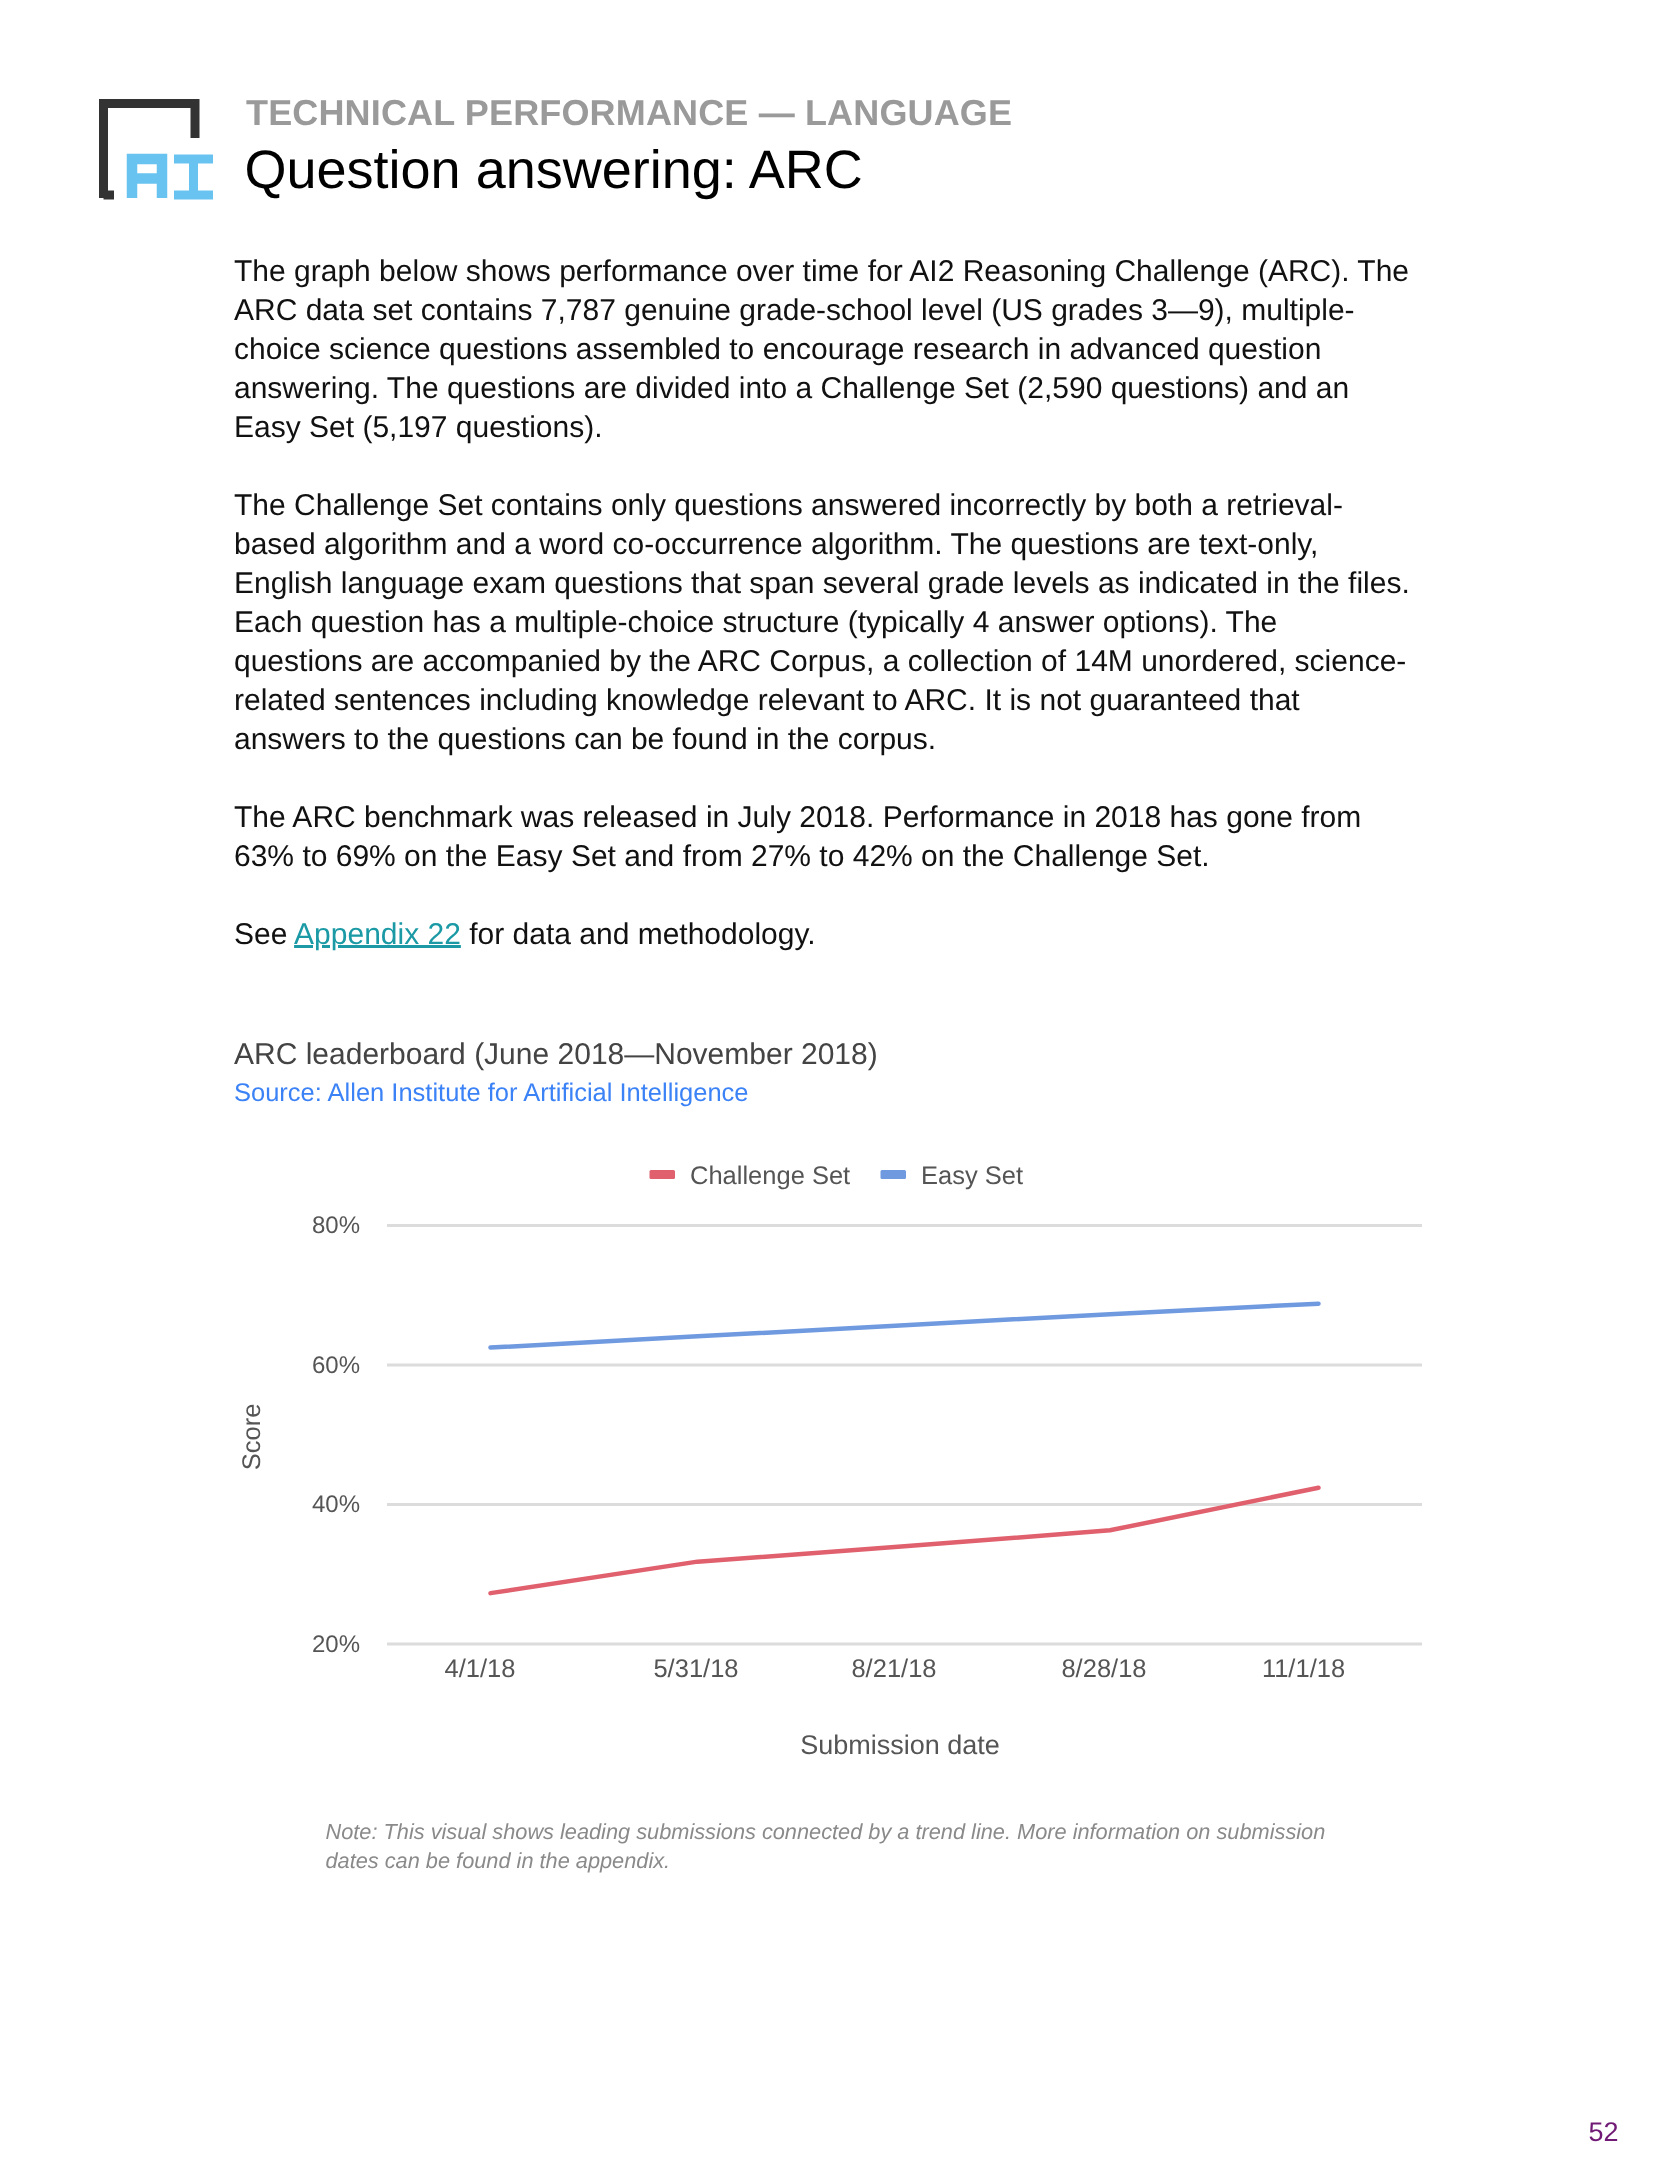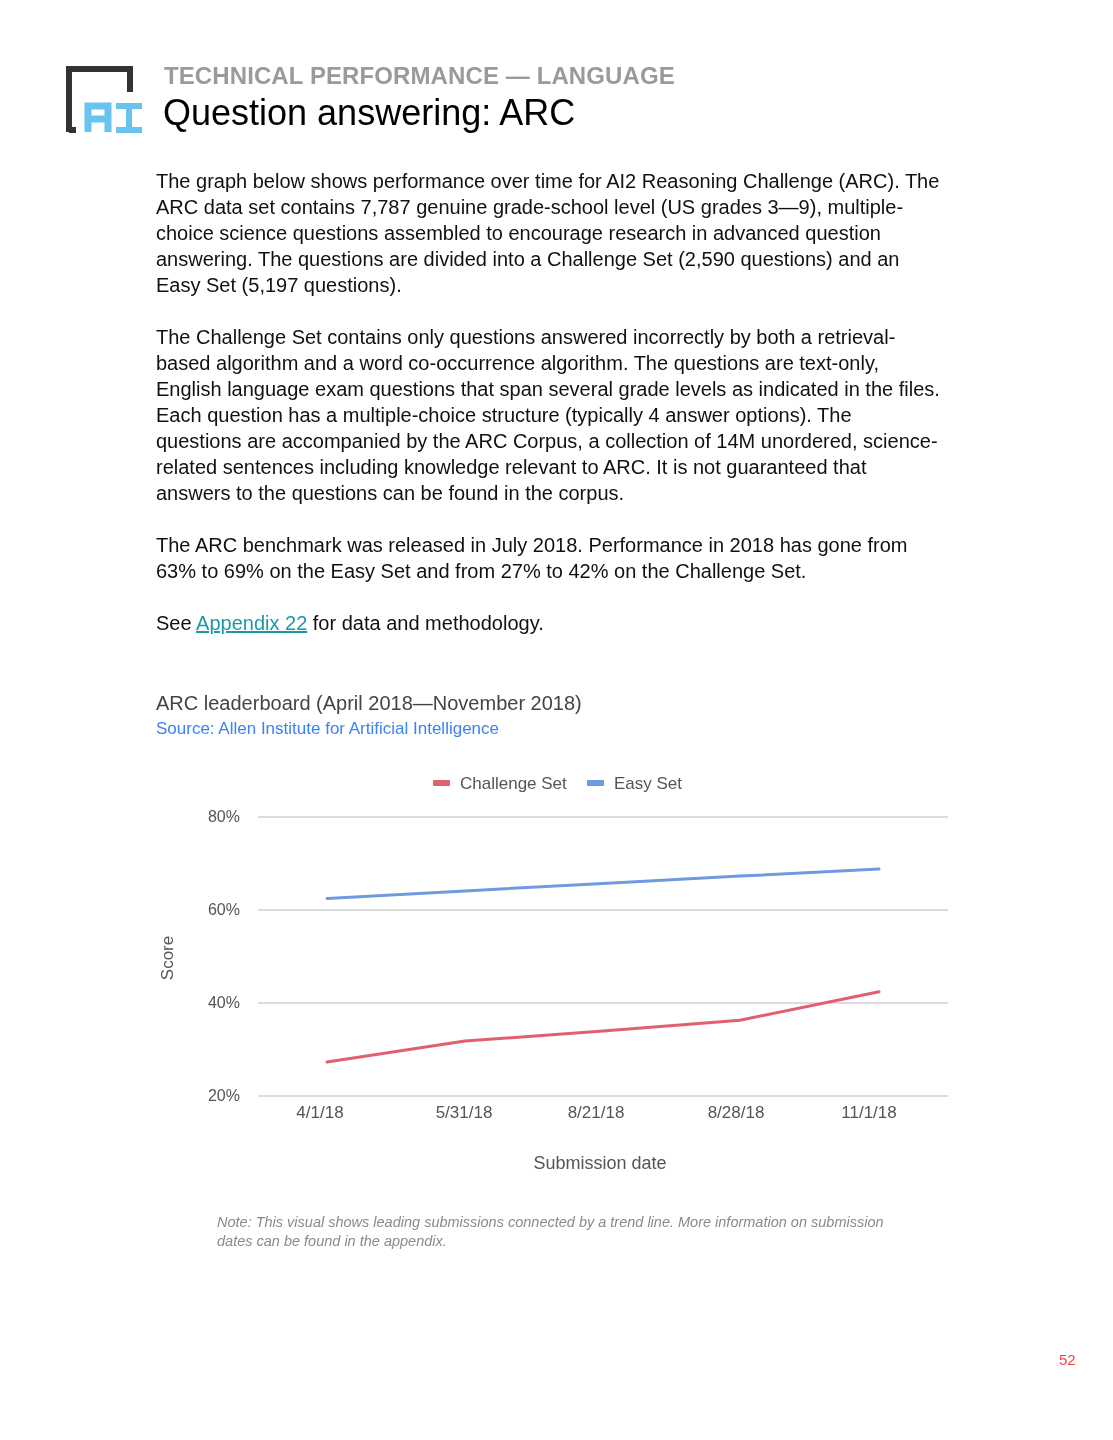--- a/index.html
+++ b/index.html
@@ -10,21 +10,21 @@
             color: #9a9a9a; letter-spacing: 0.1px; }
   .title { position: absolute; left: 163px; top: 92px; font-size: 36px; font-weight: normal; color: #000000; }
   .body-text { position: absolute; left: 156px; top: 168px; width: 800px; font-size: 20px; line-height: 26px; color: #111; }
   .body-text p { margin: 0 16px 26px 0; }
   .link { color: #1b9aa5; text-decoration: underline; cursor: pointer; }
   .chart-title { position: absolute; left: 156px; top: 692px; font-size: 20px; color: #444; }
   .chart-source { position: absolute; left: 156px; top: 719px; font-size: 17px; color: #3b82f6; }
   svg.chart { position: absolute; left: 0; top: 760px; }
   .note { position: absolute; left: 217px; top: 1213px; width: 700px; font-size: 14.5px; line-height: 19px;
           color: #8a8a8a; font-style: italic; }
-  .page-num { position: absolute; left: 1059px; top: 1351px; font-size: 15px; color: #ef4444; }
+  .page-num { position: absolute; left: 1059px; top: 1411px; font-size: 18px; color: #701a75; }
 </style>
 </head>
 <body>
 
 <svg class="logo" viewBox="0 0 80 72" width="80" height="72">
   <path d="M5 68 L5 5 L66 5 L66 28" fill="none" stroke="#333" stroke-width="6" stroke-linejoin="miter"></path>
   <path d="M12 68 L12 10" fill="none" stroke="#333" stroke-width="0"></path>
 
   <path d="M24 68 L24 42 L44 42 L44 68 M24 55 L44 55" fill="none" stroke="#69c3f0" stroke-width="7"></path>
 
@@ -35,21 +35,21 @@
 <div class="kicker">TECHNICAL PERFORMANCE — LANGUAGE</div>
 <div class="title">Question answering: ARC</div>
 
 <div class="body-text">
   <p>The graph below shows performance over time for AI2 Reasoning Challenge (ARC). The ARC data set contains 7,787 genuine grade-school level (US grades 3—9), multiple-choice science questions assembled to encourage research in advanced question answering. The questions are divided into a Challenge Set (2,590 questions) and an Easy Set (5,197 questions).</p>
   <p>The Challenge Set contains only questions answered incorrectly by both a retrieval-based algorithm and a word co-occurrence algorithm. The questions are text-only, English language exam questions that span several grade levels as indicated in the files. Each question has a multiple-choice structure (typically 4 answer options). The questions are accompanied by the ARC Corpus, a collection of 14M unordered, science-related sentences including knowledge relevant to ARC. It is not guaranteed that answers to the questions can be found in the corpus.</p>
   <p>The ARC benchmark was released in July 2018. Performance in 2018 has gone from 63% to 69% on the Easy Set and from 27% to 42% on the Challenge Set.</p>
   <p><span>See </span><span class="link">Appendix 22</span><span> for data and methodology.</span></p>
 </div>
 
-<div class="chart-title">ARC leaderboard (April 2018—November 2018)</div>
+<div class="chart-title">ARC leaderboard (June 2018—November 2018)</div>
 <div class="chart-source">Source: Allen Institute for Artificial Intelligence</div>
 
 <svg class="chart" id="chart" width="1113" height="440" viewBox="0 0 1113 440">
   <g id="legend">
       <rect x="433" y="20" width="17" height="6" rx="1" fill="#e0606e"></rect>
       <text x="460" y="29" font-size="17" fill="#555" font-family="Liberation Sans, sans-serif">Challenge Set</text>
       <rect x="587" y="20" width="17" height="6" rx="1" fill="#6f9ae0"></rect>
       <text x="614" y="29" font-size="17" fill="#555" font-family="Liberation Sans, sans-serif">Easy Set</text>
     </g>
   <g id="grid">

